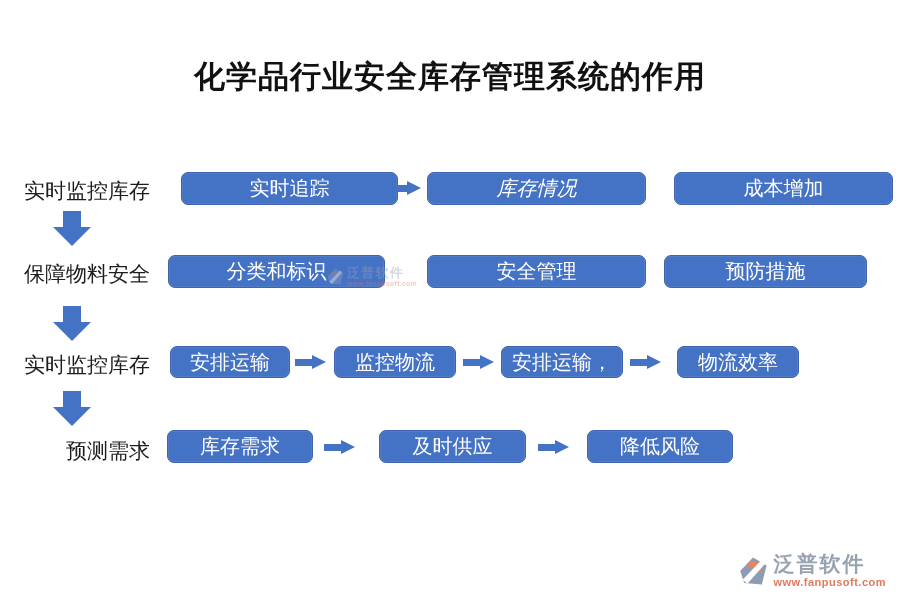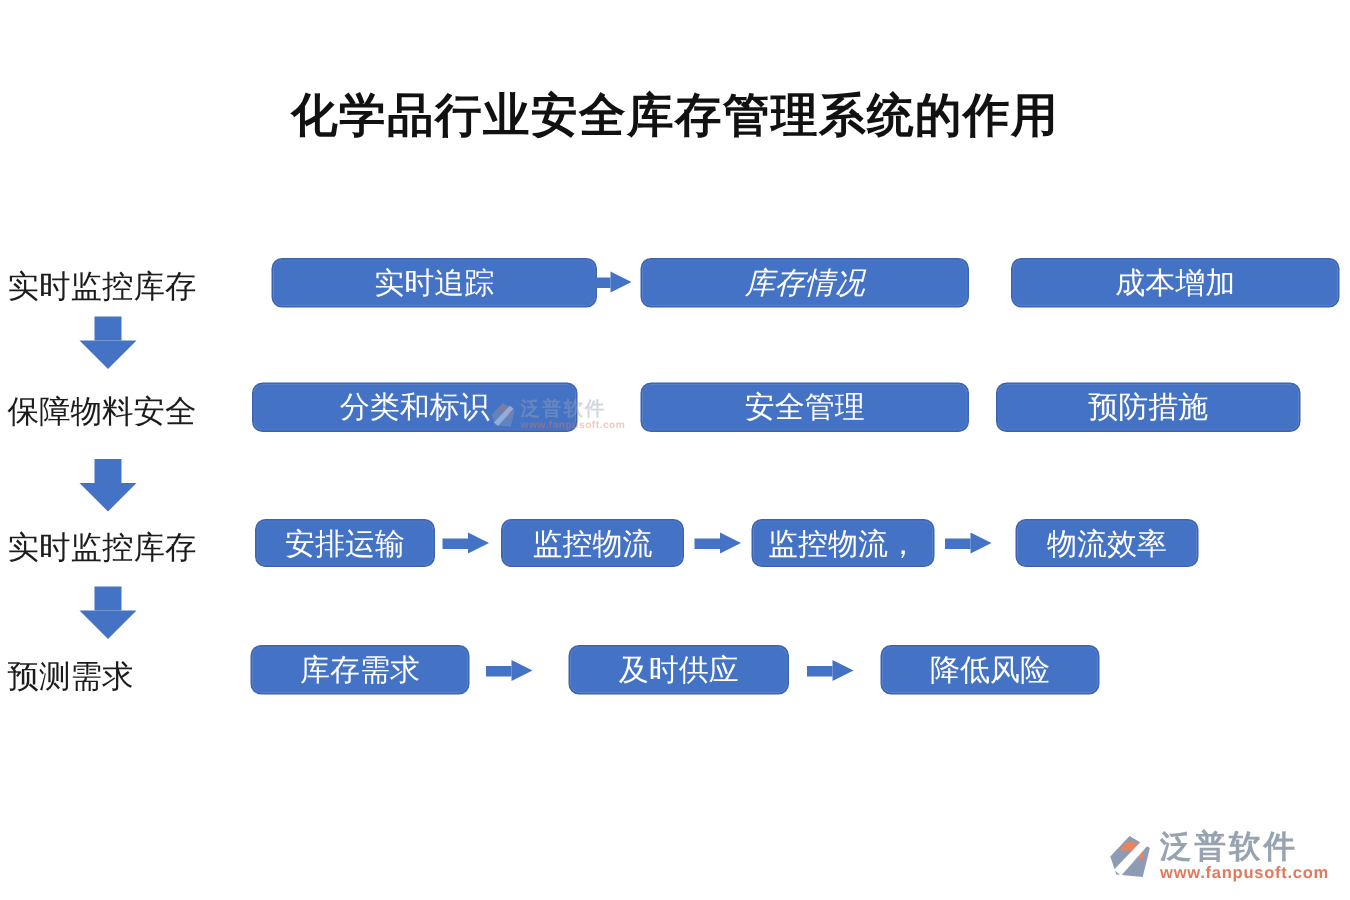--- a/index.html
+++ b/index.html
@@ -24,21 +24,21 @@
     text-align:center;
     font-size:31px;
     font-weight:bold;
     color:#111;
     letter-spacing:1px;
   }
 
   .row-label{
     position:absolute;
     left:5px;width:145px;
-    text-align:left;
+    text-align:right;
     font-size:21px;
     color:#1c1c1c;
     white-space:nowrap;
   }
 
   .box{
     position:absolute;
     background:var(--blue);
     border:1.5px solid var(--blue-border);
     border-radius:7px;
@@ -143,21 +143,21 @@
   <div class="box" style="left:427px;top:255px;width:219px;height:33px;">安全管理</div>
   <div class="box" style="left:664px;top:255px;width:203px;height:33px;">预防措施</div>
 
   <div class="v-arrow" style="top:306px;"></div>
 
   <div class="row-label" style="top:351px;">实时监控库存</div>
   <div class="box" style="left:170px;top:346px;width:120px;height:32px;">安排运输</div>
   <div class="h-arrow" style="left:295px;top:355px;"></div>
   <div class="box" style="left:334px;top:346px;width:122px;height:32px;">监控物流</div>
   <div class="h-arrow" style="left:463px;top:355px;"></div>
-  <div class="box" style="left:501px;top:346px;width:122px;height:32px;">监控物流，</div>
+  <div class="box" style="left:501px;top:346px;width:122px;height:32px;">安排运输，</div>
   <div class="h-arrow" style="left:630px;top:355px;"></div>
   <div class="box" style="left:677px;top:346px;width:122px;height:32px;text-align:right;">物流效率</div>
 
   <div class="v-arrow" style="top:391px;"></div>
 
   <div class="row-label" style="top:437px;">预测需求</div>
   <div class="box" style="left:167px;top:430px;width:146px;height:33px;">库存需求</div>
   <div class="h-arrow" style="left:324px;top:440px;"></div>
   <div class="box" style="left:379px;top:430px;width:147px;height:33px;">及时供应</div>
   <div class="h-arrow" style="left:538px;top:440px;"></div>

